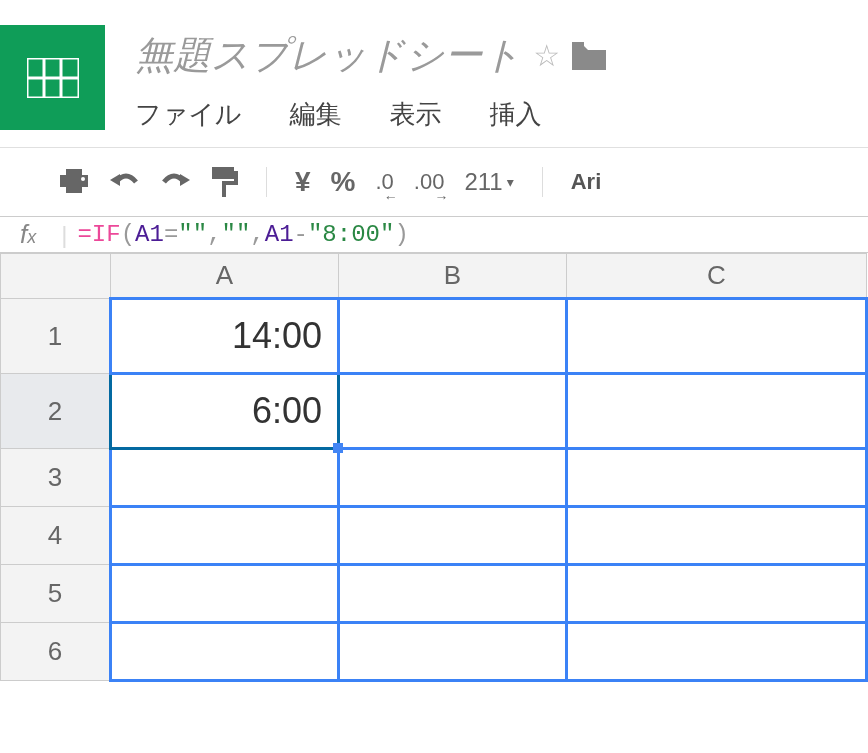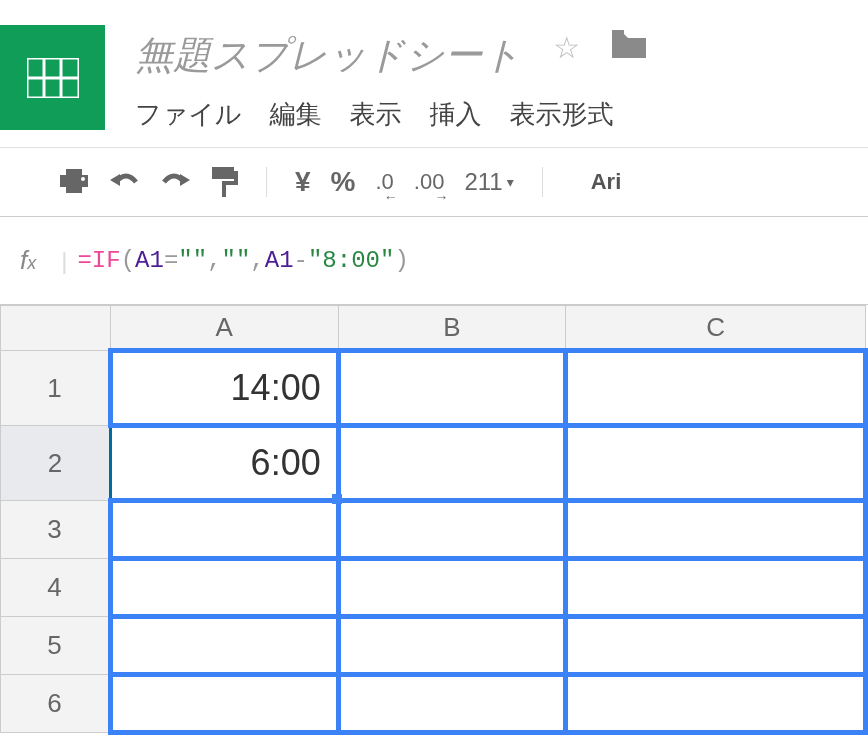--- a/index.html
+++ b/index.html
@@ -33,40 +33,41 @@
       width: 52px;
       height: 40px;
     }
     .title-menu-area {
       flex: 1;
       padding-left: 30px;
       padding-top: 30px;
     }
     .title-row {
       display: flex;
-      gap: 32px;
+      align-items: center;
+      gap: 12px;
       margin-bottom: 12px;
     }
     .doc-title {
       font-size: 38px;
       font-style: italic;
       color: #9a9a9a;
       font-family: 'Arial', sans-serif;
     }
     .star-icon {
       color: #bbb;
       font-size: 30px;
     }
     .folder-icon {
       width: 34px;
       height: 28px;
     }
     .menu-bar {
       display: flex;
-      gap: 28px;
+      gap: 48px;
       font-size: 26px;
       color: #444;
       padding-top: 4px;
     }
     .menu-item {
       cursor: pointer;
     }
     .toolbar {
       display: flex;
       align-items: center;
@@ -85,28 +86,27 @@
     .tool-divider {
       width: 1px;
       height: 30px;
       background: #ddd;
       margin: 0 8px;
     }
     .font-name {
       font-size: 22px;
       font-weight: bold;
       color: #555;
-      margin-left: 20px;
     }
     .formula-bar {
       display: flex;
       align-items: center;
       border-top: 1px solid #ccc;
       border-bottom: 1px solid #ccc;
-      padding: 28px 20px;
+      padding: 2px 20px;
       font-size: 24px;
     }
     .fx-label {
       font-style: italic;
       color: #888;
       font-size: 26px;
       margin-right: 25px;
     }
     .fx-divider {
       color: #ddd;
@@ -156,21 +156,21 @@
       border: 1px solid #ccc;
       text-align: center;
       font-size: 26px;
       color: #666;
       vertical-align: middle;
       width: 110px;
       height: 75px;
     }
     .cell {
       display: table-cell;
-      border: 5px solid #3b82f6;
+      border: 3px solid #3b82f6;
       text-align: right;
       padding-right: 15px;
       font-size: 36px;
       color: #333;
       vertical-align: middle;
       height: 75px;
     }
     .cell.row-later {
       height: 58px;
     }
@@ -209,21 +209,20 @@
       <span class="star-icon">☆</span>
       <svg class="folder-icon" viewBox="0 0 34 28">
         <path d="M 0 4 L 12 4 L 16 8 L 34 8 L 34 28 L 0 28 Z M 0 0 L 12 0 L 12 4 L 0 4 Z" fill="#8a8a8a"></path>
       </svg>
     </div>
     <div class="menu-bar">
       <span class="menu-item">ファイル</span>
       <span class="menu-item">編集</span>
       <span class="menu-item">表示</span>
       <span class="menu-item">挿入</span>
-      <span class="menu-item">表示形式</span>
     </div>
   </div>
 </div>
 
 <div class="toolbar">
   <span class="tool-btn">
     <svg width="28" height="26" viewBox="0 0 28 26">
       <rect x="6" y="0" width="16" height="6" fill="#666"></rect>
       <rect x="0" y="6" width="28" height="12" fill="#666"></rect>
       <rect x="6" y="14" width="16" height="10" fill="#666"></rect>

